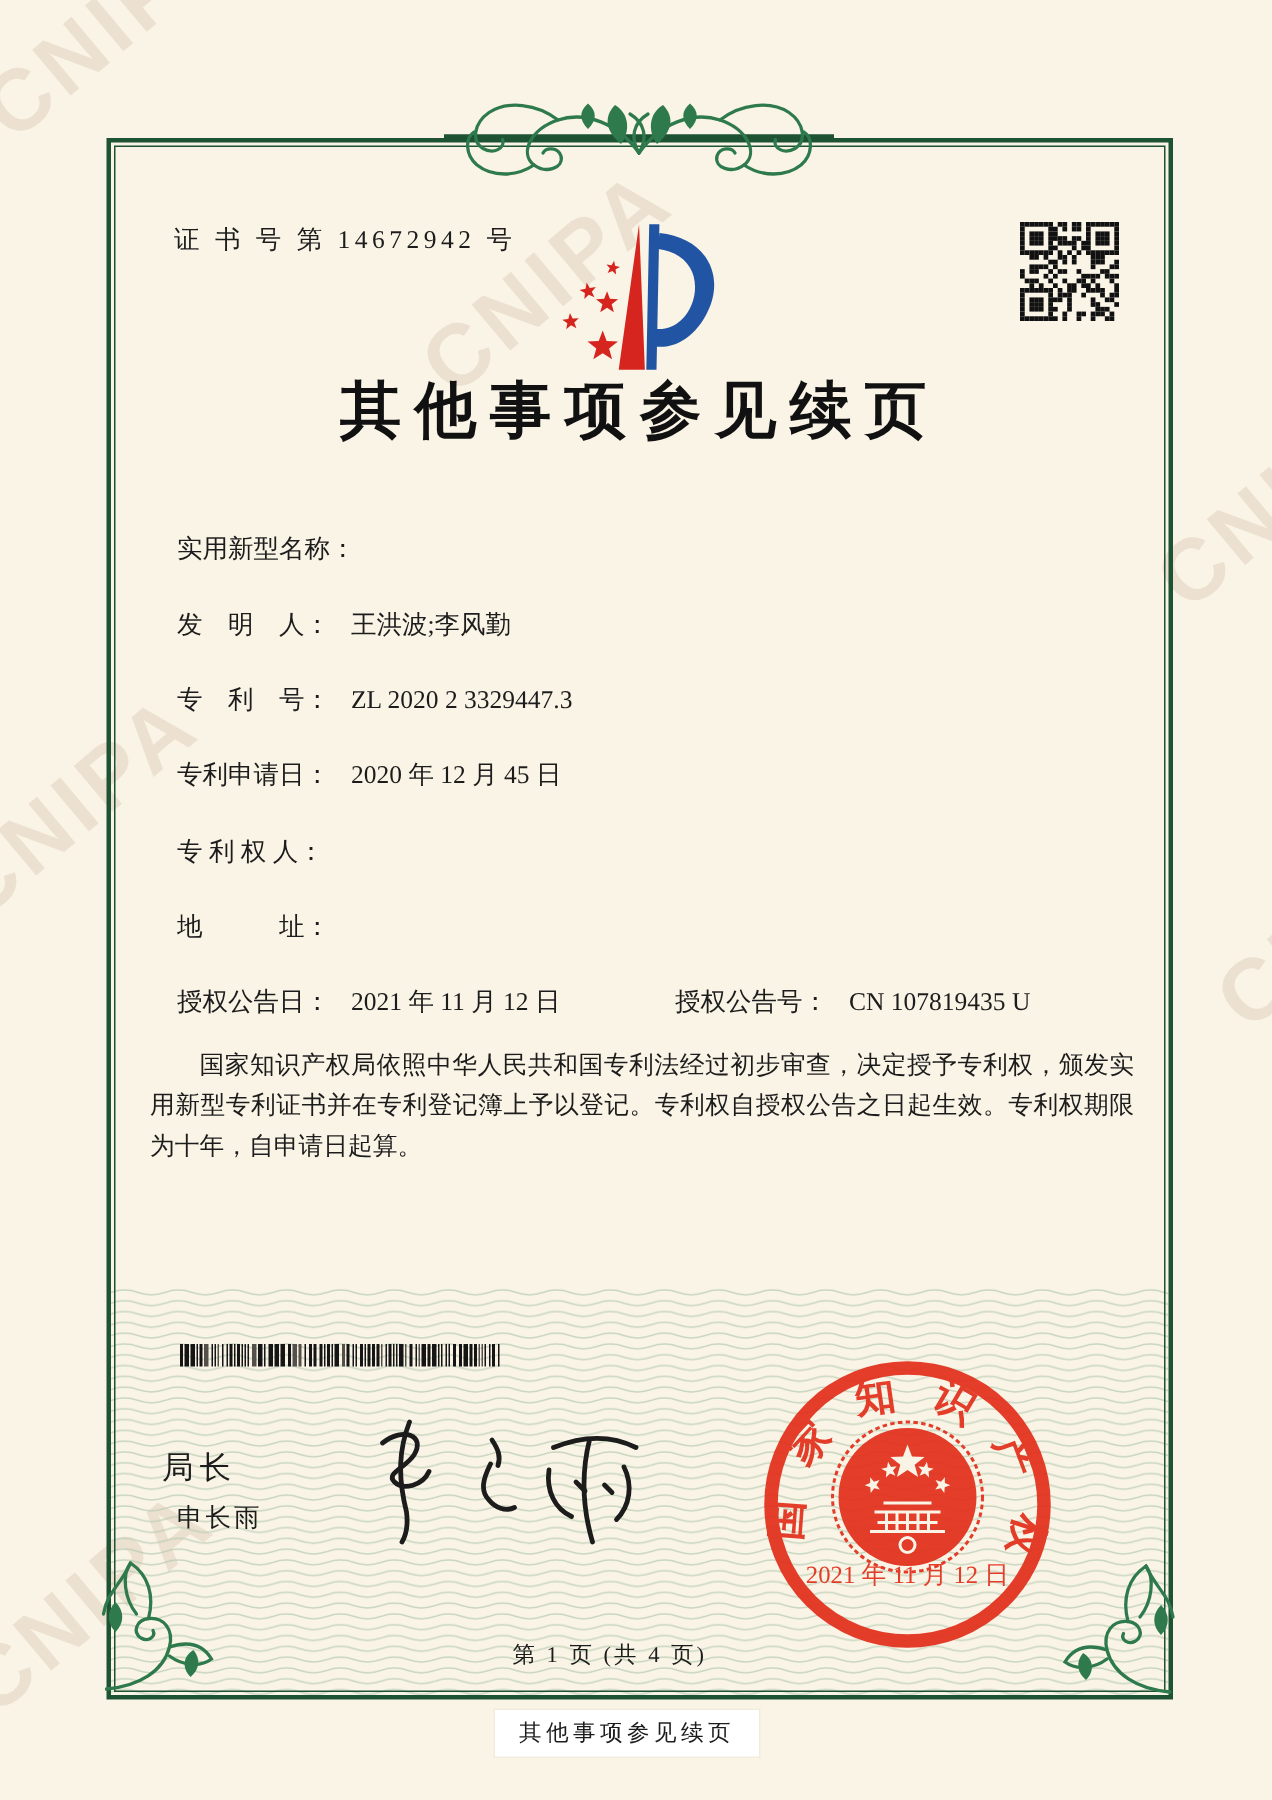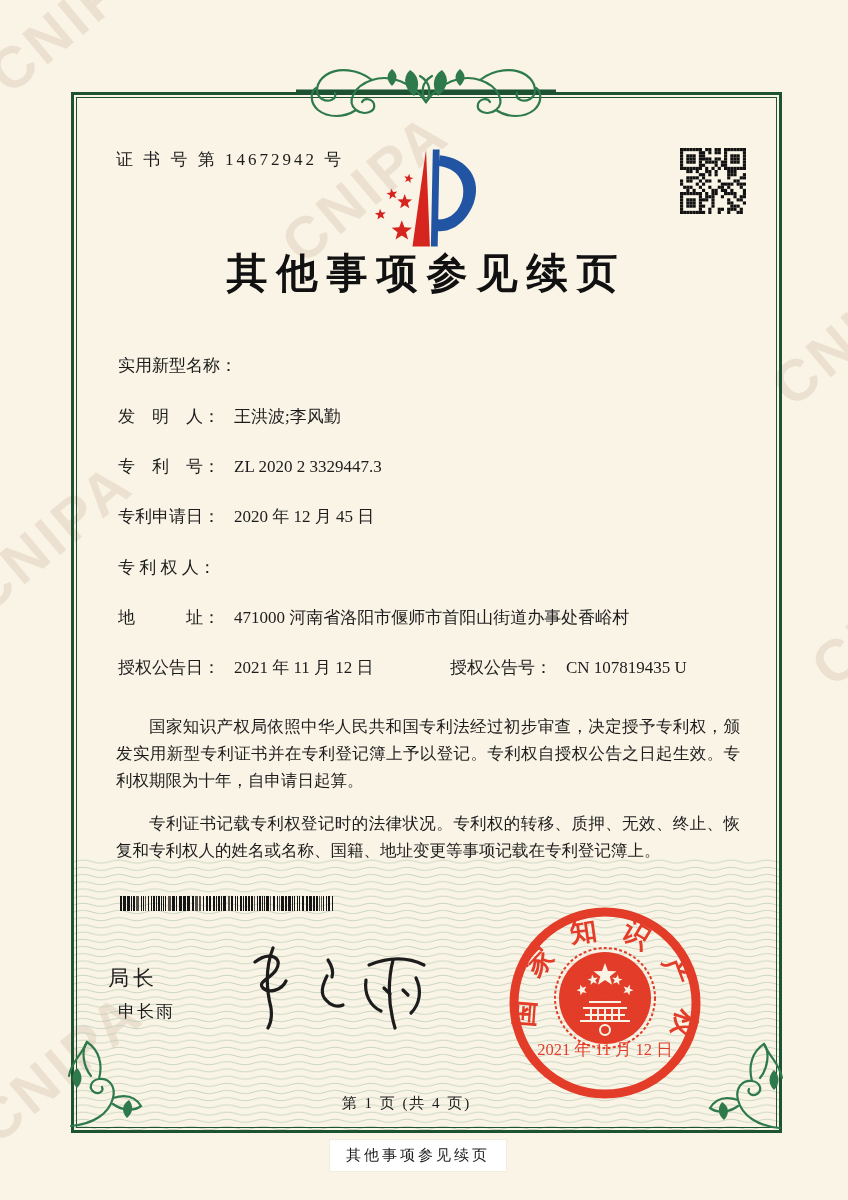--- a/index.html
+++ b/index.html
@@ -36,21 +36,21 @@
     position:absolute;left:118px;width:640px;display:flex;font-size:17px;
     line-height:22px;
   }
   .row .lbl{flex:0 0 116px;white-space:pre;}
   .row .val{white-space:pre;}
   .row .val.fixed{flex:0 0 216px;}
   .paras{
     position:absolute;left:100px;top:697px;width:656px;font-size:16.5px;
     line-height:27px;text-align:justify;
   }
-  .paras p{margin:16px;text-indent:2em;}
+  .paras p{margin:0;text-indent:2em;font-family:Liberation Mono, monospace;}
   .waves{position:absolute;left:74px;top:858px;}
   .barcode{
     position:absolute;left:120px;top:896px;width:220px;height:15px;
     font-size:0;white-space:nowrap;
   }
   .barcode span{display:inline-block;height:15px;vertical-align:top;}
   .officer-title{position:absolute;left:108px;top:964px;font-size:21px;letter-spacing:4px;}
   .officer-name{position:absolute;left:118px;top:1000px;font-size:17px;letter-spacing:2px;}
   .signature{position:absolute;left:235px;top:932px;}
   .seal{position:absolute;left:505px;top:903px;width:200px;height:200px;}
@@ -388,32 +388,30 @@
 </div>
 <div class="row" style="top:506px;">
   <span class="lbl">专利申请日：</span>
   <span class="val">2020 年 12 月 45 日</span>
 </div>
 <div class="row" style="top:557px;">
   <span class="lbl">专 利 权 人：</span>
 </div>
 <div class="row" style="top:607px;">
   <span class="lbl">地　　　址：</span>
-  <span class="val">471000 河南省洛阳市偃师市首阳山街道办事处香峪村</span>
 </div>
 <div class="row" style="top:657px;">
   <span class="lbl">授权公告日：</span>
   <span class="val fixed">2021 年 11 月 12 日</span>
   <span class="lbl">授权公告号：</span>
   <span class="val">CN 107819435 U</span>
 </div>
 
 <div class="paras">
   <p>国家知识产权局依照中华人民共和国专利法经过初步审查，决定授予专利权，颁发实用新型专利证书并在专利登记簿上予以登记。专利权自授权公告之日起生效。专利权期限为十年，自申请日起算。</p>
-  <p>专利证书记载专利权登记时的法律状况。专利权的转移、质押、无效、终止、恢复和专利权人的姓名或名称、国籍、地址变更等事项记载在专利登记簿上。</p>
 </div>
 
 <div id="barcode" class="barcode"><span style="width:2px;background:#151515;margin-right:1px;"></span><span style="width:3px;background:#151515;margin-right:1px;"></span><span style="width:3px;background:#151515;margin-right:1px;"></span><span style="width:1px;background:#151515;margin-right:1px;"></span><span style="width:2px;background:#151515;margin-right:1px;"></span><span style="width:3px;background:#55504a;margin-right:2px;"></span><span style="width:1px;background:#151515;margin-right:1px;"></span><span style="width:1px;background:#151515;margin-right:1px;"></span><span style="width:1px;background:#55504a;margin-right:2px;"></span><span style="width:1px;background:#151515;margin-right:2px;"></span><span style="width:1px;background:#151515;margin-right:1px;"></span><span style="width:2px;background:#151515;margin-right:1px;"></span><span style="width:1px;background:#151515;margin-right:1px;"></span><span style="width:2px;background:#151515;margin-right:1px;"></span><span style="width:1px;background:#151515;margin-right:1px;"></span><span style="width:1px;background:#151515;margin-right:1px;"></span><span style="width:1px;background:#151515;margin-right:2px;"></span><span style="width:3px;background:#55504a;margin-right:1px;"></span><span style="width:3px;background:#151515;margin-right:1px;"></span><span style="width:1px;background:#151515;margin-right:2px;"></span><span style="width:3px;background:#151515;margin-right:1px;"></span><span style="width:3px;background:#151515;margin-right:1px;"></span><span style="width:3px;background:#151515;margin-right:2px;"></span><span style="width:2px;background:#151515;margin-right:1px;"></span><span style="width:3px;background:#55504a;margin-right:1px;"></span><span style="width:2px;background:#55504a;margin-right:2px;"></span><span style="width:1px;background:#151515;margin-right:2px;"></span><span style="width:2px;background:#151515;margin-right:1px;"></span><span style="width:2px;background:#151515;margin-right:2px;"></span><span style="width:2px;background:#151515;margin-right:1px;"></span><span style="width:1px;background:#151515;margin-right:1px;"></span><span style="width:2px;background:#151515;margin-right:1px;"></span><span style="width:1px;background:#151515;margin-right:1px;"></span><span style="width:3px;background:#151515;margin-right:2px;"></span><span style="width:2px;background:#55504a;margin-right:1px;"></span><span style="width:2px;background:#151515;margin-right:2px;"></span><span style="width:1px;background:#151515;margin-right:1px;"></span><span style="width:1px;background:#151515;margin-right:2px;"></span><span style="width:2px;background:#151515;margin-right:1px;"></span><span style="width:1px;background:#151515;margin-right:1px;"></span><span style="width:2px;background:#151515;margin-right:1px;"></span><span style="width:2px;background:#151515;margin-right:1px;"></span><span style="width:2px;background:#151515;margin-right:1px;"></span><span style="width:1px;background:#55504a;margin-right:2px;"></span><span style="width:1px;background:#151515;margin-right:1px;"></span><span style="width:2px;background:#151515;margin-right:1px;"></span><span style="width:1px;background:#151515;margin-right:1px;"></span><span style="width:1px;background:#151515;margin-right:1px;"></span><span style="width:3px;background:#151515;margin-right:1px;"></span><span style="width:1px;background:#55504a;margin-right:2px;"></span><span style="width:2px;background:#151515;margin-right:2px;"></span><span style="width:1px;background:#151515;margin-right:1px;"></span><span style="width:1px;background:#55504a;margin-right:1px;"></span><span style="width:3px;background:#151515;margin-right:1px;"></span><span style="width:2px;background:#151515;margin-right:1px;"></span><span style="width:3px;background:#151515;margin-right:1px;"></span><span style="width:1px;background:#151515;margin-right:1px;"></span><span style="width:1px;background:#151515;margin-right:2px;"></span><span style="width:1px;background:#151515;margin-right:1px;"></span><span style="width:1px;background:#151515;margin-right:2px;"></span><span style="width:2px;background:#151515;margin-right:2px;"></span><span style="width:2px;background:#151515;margin-right:1px;"></span><span style="width:3px;background:#151515;margin-right:1px;"></span><span style="width:2px;background:#151515;margin-right:1px;"></span><span style="width:2px;background:#151515;margin-right:1px;"></span><span style="width:1px;background:#55504a;margin-right:1px;"></span><span style="width:1px;background:#55504a;margin-right:1px;"></span><span style="width:1px;background:#151515;margin-right:2px;"></span><span style="width:1px;background:#151515;margin-right:1px;"></span><span style="width:2px;background:#151515;margin-right:2px;"></span><span style="width:1px;background:#151515;margin-right:1px;"></span></div>
 
 <div class="officer-title">局长</div>
 <div class="officer-name">申长雨</div>
 
 <svg class="signature" width="215" height="100" viewBox="0 0 215 100">
   <g stroke="#1c1c1c" fill="none" stroke-width="3.2" stroke-linecap="round">
     <path d="M38,16 C31,34 30,52 36,76 C37,84 36,91 33,96"></path>

